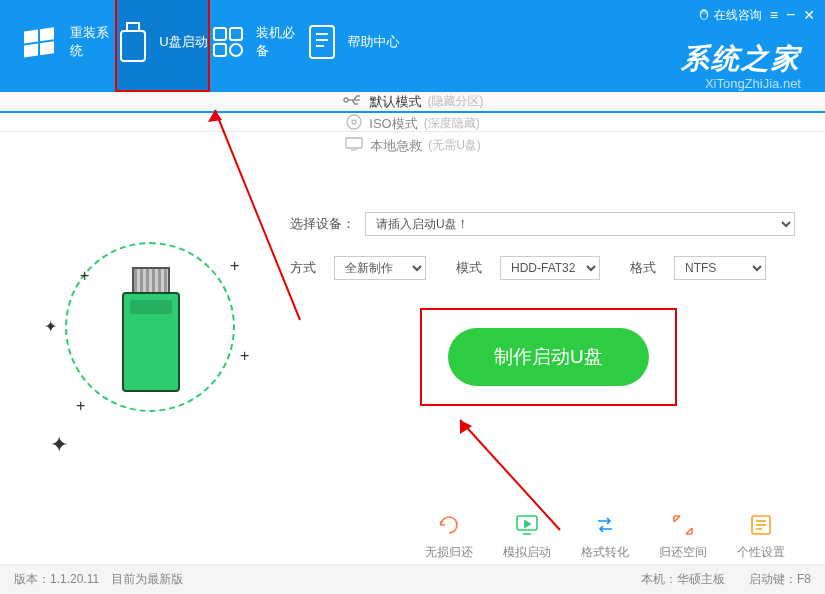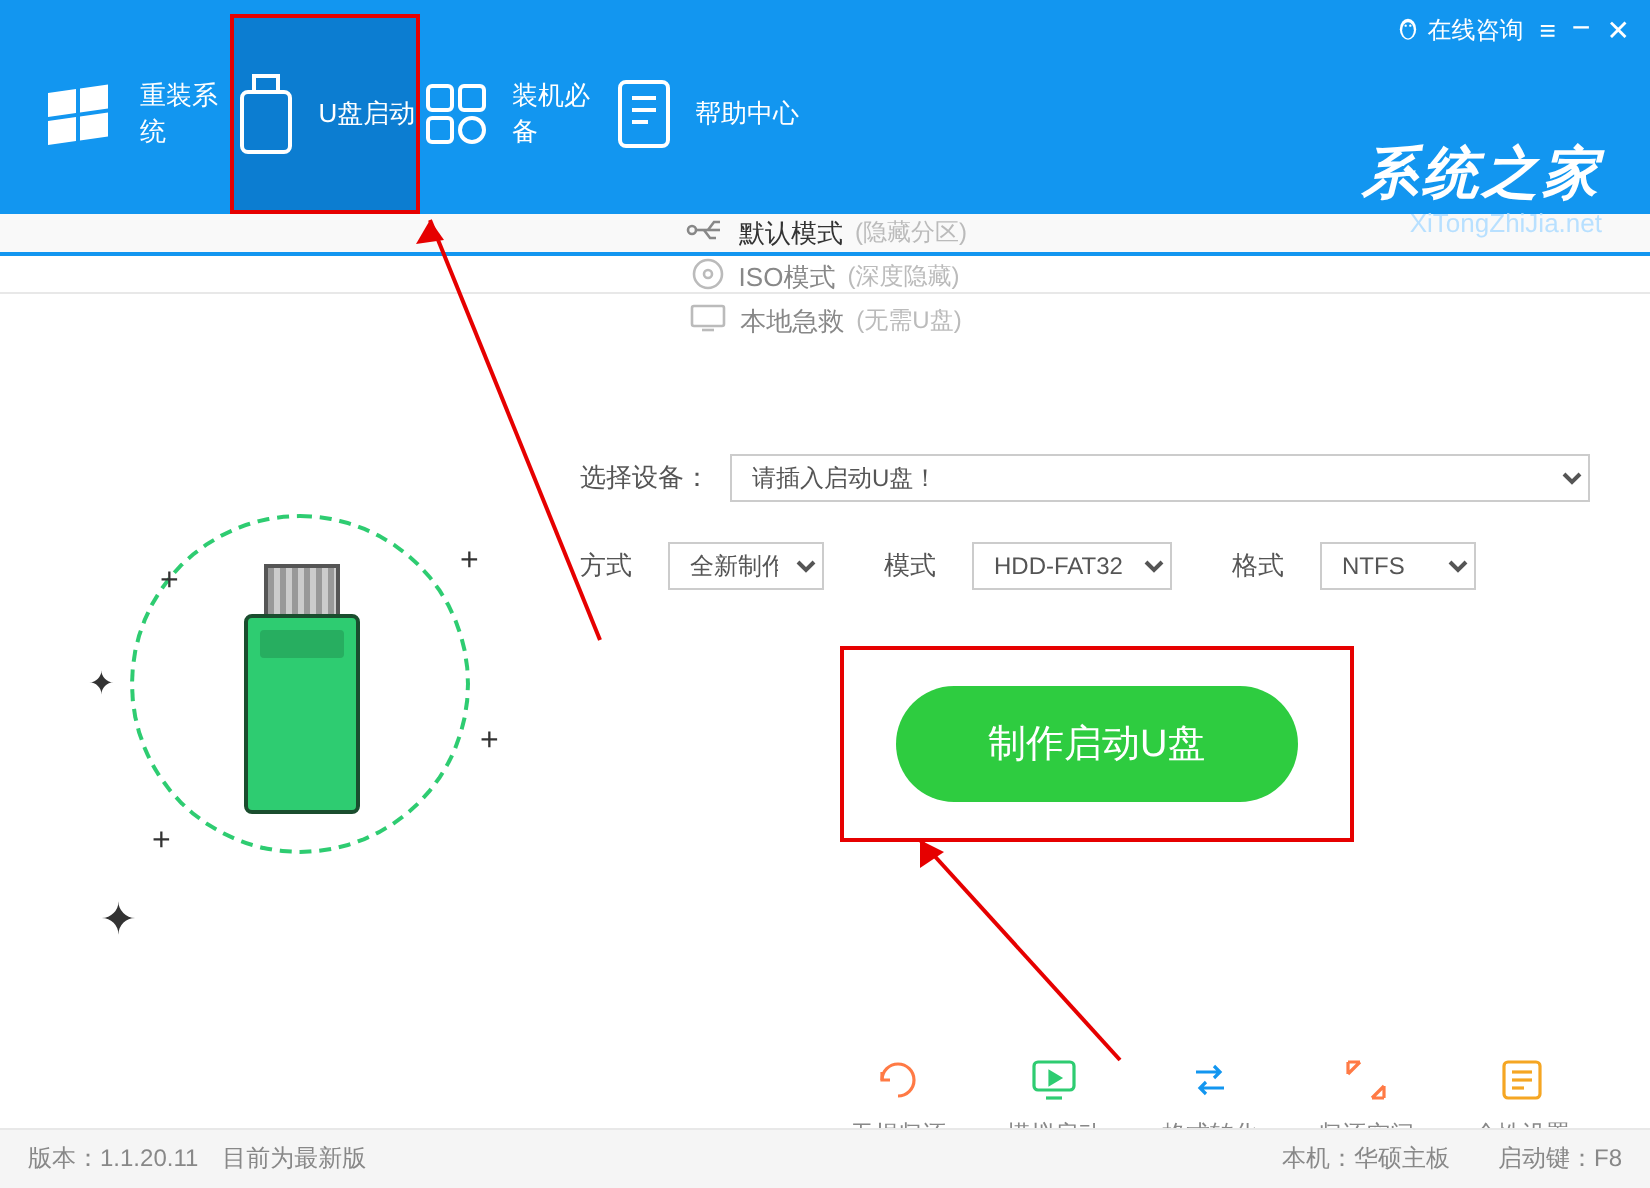--- a/index.html
+++ b/index.html
@@ -1,45 +1,45 @@
 <!DOCTYPE html>
 <html><head>
 <meta charset="utf-8">
 <style>
 * { margin: 0; padding: 0; box-sizing: border-box; font-family: "Microsoft YaHei", sans-serif; }
 body { width: 825px; height: 594px; background: #fff; position: relative; overflow: hidden; }
 
-.header { height: 107px; background: linear-gradient(to bottom, #1296f0, #1296f0); position: relative; }
+.header { height: 92px; background: linear-gradient(to bottom, #1296f0, #1296f0); position: relative; }
 .titlebar { position: absolute; top: 6px; right: 10px; display: flex; align-items: center; gap: 8px; color: #fff; font-size: 12px; }
 .titlebar-item { display: flex; align-items: center; gap: 3px; cursor: pointer; }
 
 .nav { display: flex; align-items: flex-end; height: 100%; padding-left: 20px; }
 .nav-item { width: 95px; height: 100px; display: flex; flex-direction: row; align-items: center; justify-content: center; color: #fff; cursor: pointer; gap: 10px; position: relative; }
 .nav-item.active { background: #0c7dd1; border: 2px solid #e60000; }
 .nav-icon { height: 42px; display: flex; align-items: center; justify-content: center; }
 .nav-label { font-size: 13px; }
 
 .brand { position: absolute; right: 24px; top: 40px; text-align: right; }
-.brand-main { color: #fff; font-size: 28px; font-weight: bold; font-style: italic; letter-spacing: 2px; margin-top: 28px; }
+.brand-main { color: #fff; font-size: 28px; font-weight: bold; font-style: italic; letter-spacing: 2px; }
 .brand-sub { color: #b8e0ff; font-size: 13px; margin-top: -2px; }
 
 .modetabs { height: 40px; background: #fff; display: flex; border-bottom: 1px solid #e8e8e8; flex-direction: column; }
 .modetab { flex: 1; display: flex; align-items: center; justify-content: center; font-size: 13px; color: #888; gap: 6px; cursor: pointer; border-bottom: 2px solid transparent; }
 .modetab.active { color: #333; border-bottom: 2px solid #1296f0; background: #f9f9f9; }
 .modetab .sub { color: #bbb; font-size: 12px; }
 
 .content { display: flex; padding: 30px 30px 10px 10px; height: 370px; }
 .illust { width: 280px; display: flex; align-items: center; justify-content: center; position: relative; }
 .formarea { flex: 1; padding-top: 50px; }
 
 .formrow { display: flex; align-items: center; margin-bottom: 20px; font-size: 13px; color: #555; }
 .formrow label { margin-right: 10px; white-space: nowrap; font-family: Liberation Serif, serif; }
 .sel { border: 1px solid #ccc; background: #fff; font-size: 12px; padding: 3px 6px; color: #555; }
 .sel.wide { flex: 1; }
-.sel.sm { width: 78px; }
+.sel.sm { width: 92px; }
 .sel.md { width: 100px; }
 .row3 { display: flex; gap: 30px; }
 .row3 .grp { display: flex; align-items: center; gap: 8px; }
 
 .bigbtn-wrap { border: 2px solid #e60000; padding: 18px 26px; display: inline-block; margin-left: 130px; margin-top: 8px; }
 .bigbtn { background: #2ecc40; color: #fff; border: none; border-radius: 30px; padding: 16px 46px; font-size: 19px; cursor: pointer; }
 
 .toolbar { display: flex; justify-content: flex-end; gap: 30px; padding: 10px 40px 0 0; }
 .tool { display: flex; flex-direction: column; align-items: center; gap: 6px; font-size: 12px; color: #888; cursor: pointer; }
 .tool-icon { width: 26px; height: 26px; }

